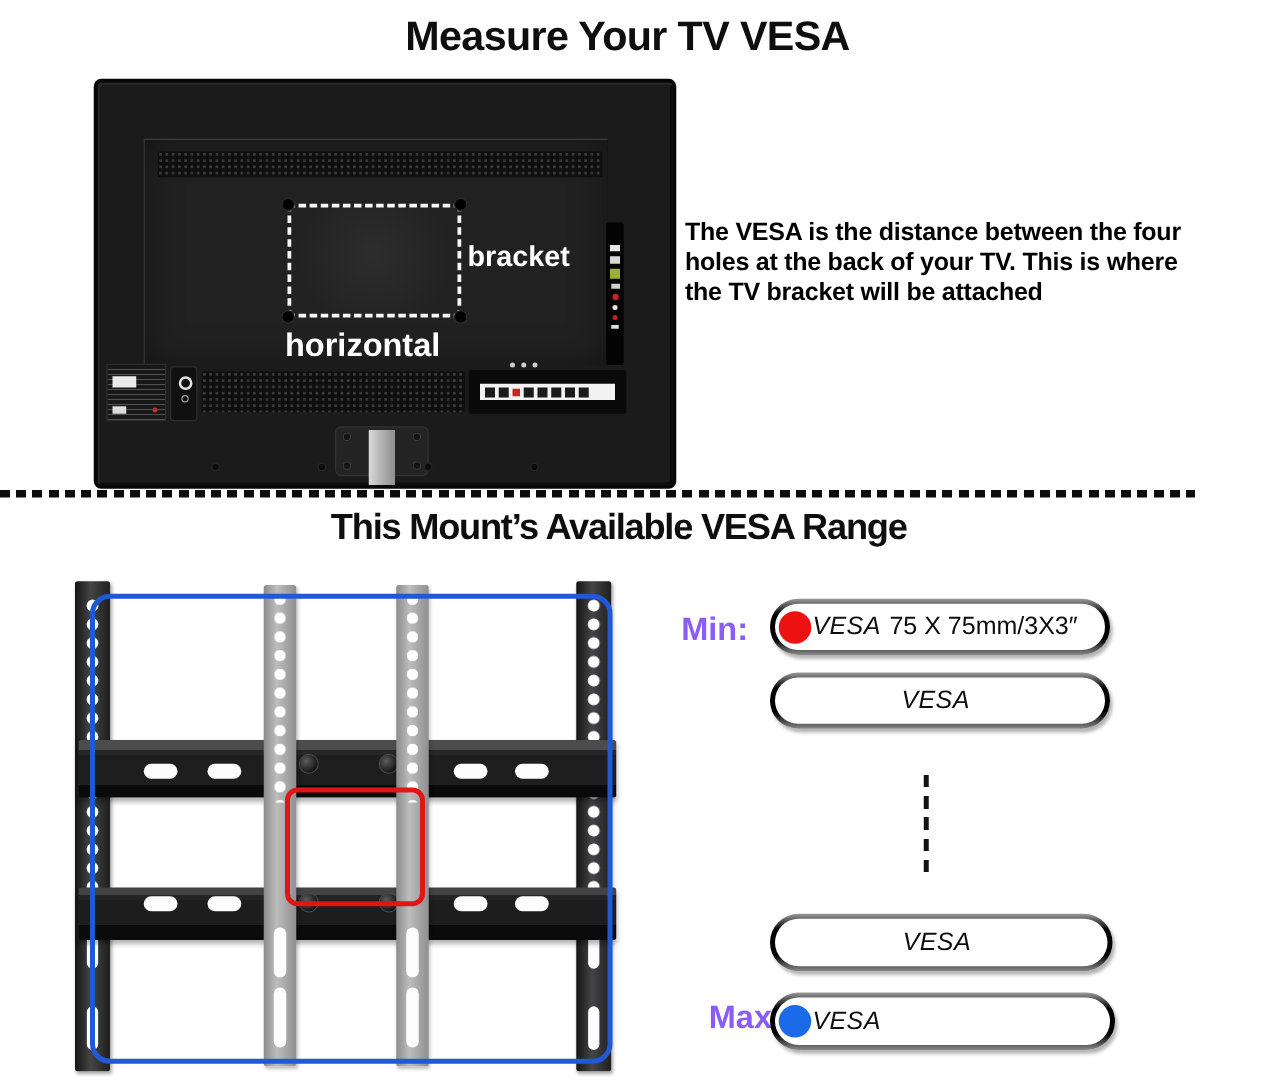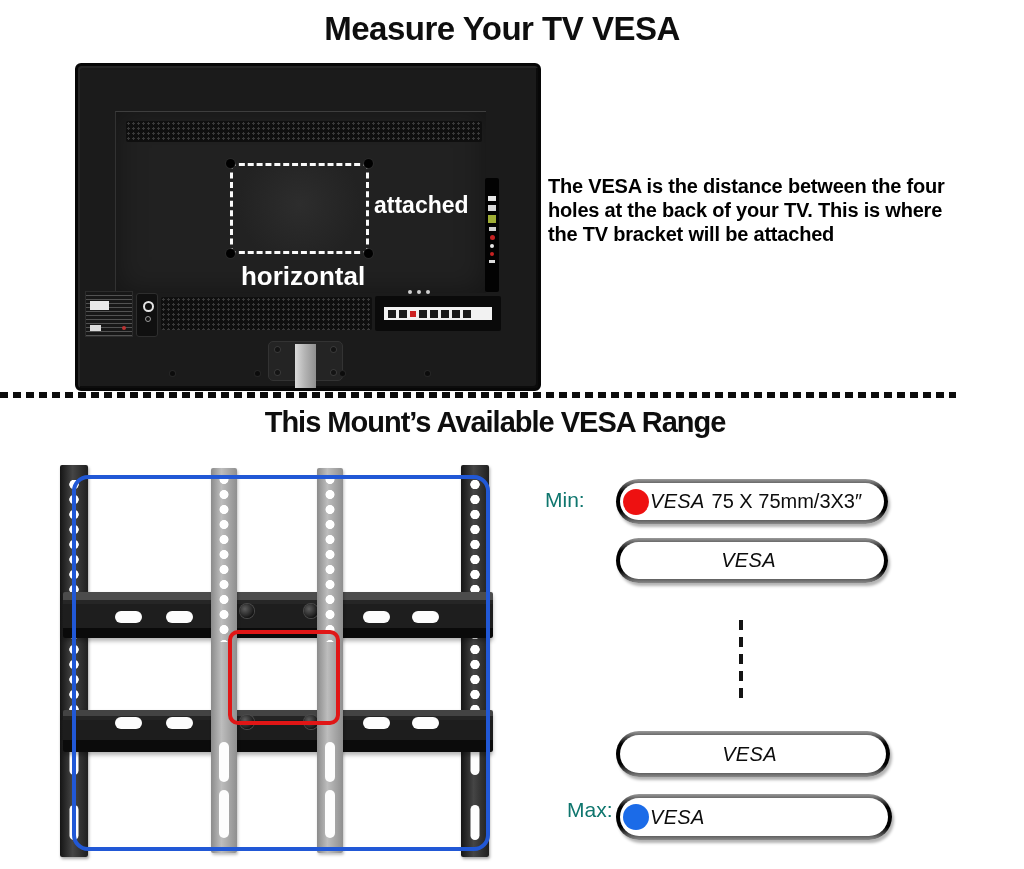--- a/index.html
+++ b/index.html
@@ -20,21 +20,21 @@
   .vent{background-color:#0f0f0f;background-image:radial-gradient(#3a3a3a 1px, rgba(0,0,0,0) 1.4px);
       background-size:5px 5px;}
   .vent-top{left:48px;top:55px;width:356px;height:21px;border-radius:2px;}
   .vent-bottom{left:83px;top:231px;width:211px;height:33px;border-radius:2px;}
   .vesa-rect{position:absolute;left:152px;top:97px;width:133px;height:85px;
       border:3px dashed #fafafa;background:radial-gradient(circle at 50% 45%, #2d2d2d, #222 75%);}
   .corner-dot{position:absolute;width:9px;height:9px;border-radius:50%;background:#000;box-shadow:0 0 0 1px #2a2a2a;}
   .cd-tl{left:-7px;top:-7px;} .cd-tr{right:-7px;top:-7px;} .cd-bl{left:-7px;bottom:-7px;} .cd-br{right:-7px;bottom:-7px;}
   .tv-label{position:absolute;color:#fff;font-weight:bold;white-space:nowrap;}
   .lbl-vertical{left:296px;top:126px;font-size:23px;}
-  .lbl-horizontal{left:150px;top:195px;width:150px;text-align:center;font-size:26px;}
+  .lbl-horizontal{left:150px;top:195px;width:150px;text-align:left;font-size:26px;}
 
   .ports-right{position:absolute;left:407px;top:112px;width:14px;height:114px;background:#030303;border-radius:2px;
       display:flex;flex-direction:column;align-items:center;gap:4px;padding-top:18px;box-sizing:border-box;}
   .prt{flex:none;}
   .prt-w1{width:8px;height:5px;background:#e8e8e8;}
   .prt-w2{width:8px;height:6px;background:#d9d9d9;}
   .prt-g{width:8px;height:8px;background:#9fae35;}
   .prt-w3{width:7px;height:4px;background:#cfcfcf;}
   .prt-r1{width:5px;height:5px;border-radius:50%;background:#c62222;}
   .prt-w4{width:4px;height:4px;border-radius:50%;background:#e8e8e8;}
@@ -112,21 +112,21 @@
       background:linear-gradient(155deg,#38383c,#1a1a1c 70%);border:1px solid #0a0a0a;border-radius:2px;
       display:flex;align-items:center;justify-content:center;}
   .logo{font-style:italic;font-weight:bold;font-size:30px;letter-spacing:-9px;padding-right:9px;
       text-shadow:1px 1px 1px rgba(0,0,0,.6);}
   .outline-red{position:absolute;left:188px;top:172px;width:104px;height:87px;z-index:6;
       border:4px solid #e01616;border-radius:10px;}
   .outline-blue{position:absolute;left:32px;top:17px;width:410px;height:368px;z-index:7;
       border:4px solid #2158d6;border-radius:16px;}
 
   
-  .range-label{position:absolute;font-weight:normal;font-size:21px;color:#0f766e;}
+  .range-label{position:absolute;font-weight:bold;font-size:26px;color:#8b5cf6;}
   .lbl-min{left:545px;top:488px;} .lbl-max{left:567px;top:798px;}
   .pill{position:absolute;box-sizing:border-box;padding:4px;border-radius:24px;
       background:linear-gradient(180deg,#9a9a9a 0%,#000 28%,#000 72%,#8a8a8a 100%);
       box-shadow:2px 3px 3px rgba(0,0,0,.3);}
   .pill-inner{width:100%;height:100%;box-sizing:border-box;background:#fff;border-radius:19px;
       display:flex;align-items:center;justify-content:center;font-size:20px;color:#0d0d0d;white-space:nowrap;}
   .pill-inner.has-dot{justify-content:flex-start;padding-left:3px;}
   .p1{left:616px;top:479px;width:272px;height:45px;}
   .p2{left:616px;top:538px;width:272px;height:45px;}
   .p3{left:616px;top:731px;width:274px;height:46px;}
@@ -146,21 +146,21 @@
   <div class="tv">
     <div class="tv-panel"></div>
     <div class="abs vent vent-top"></div>
 
     <div class="vesa-rect">
       <span class="corner-dot cd-tl"></span>
       <span class="corner-dot cd-tr"></span>
       <span class="corner-dot cd-bl"></span>
       <span class="corner-dot cd-br"></span>
     </div>
-    <div class="tv-label lbl-vertical">attached</div>
+    <div class="tv-label lbl-vertical">bracket</div>
     <div class="tv-label lbl-horizontal">horizontal</div>
 
     <div class="ports-right">
       <i class="prt prt-w1"></i>
       <i class="prt prt-w2"></i>
       <i class="prt prt-g"></i>
       <i class="prt prt-w3"></i>
       <i class="prt prt-r1"></i>
       <i class="prt prt-w4"></i>
       <i class="prt prt-r2"></i>

